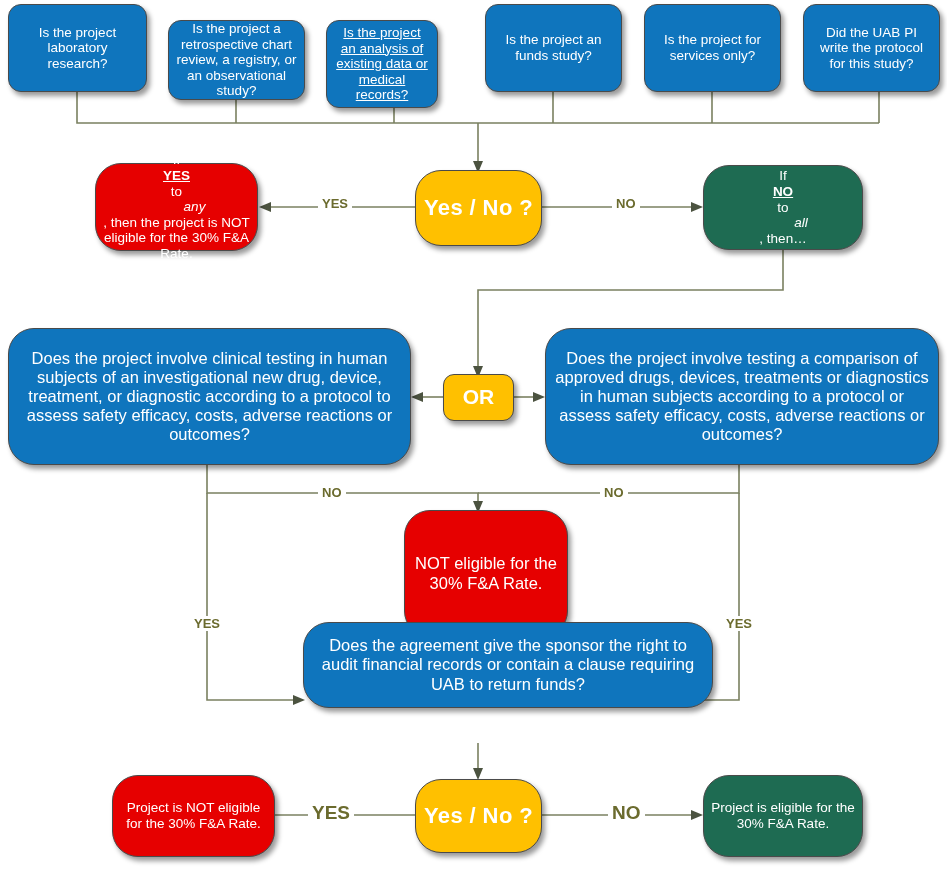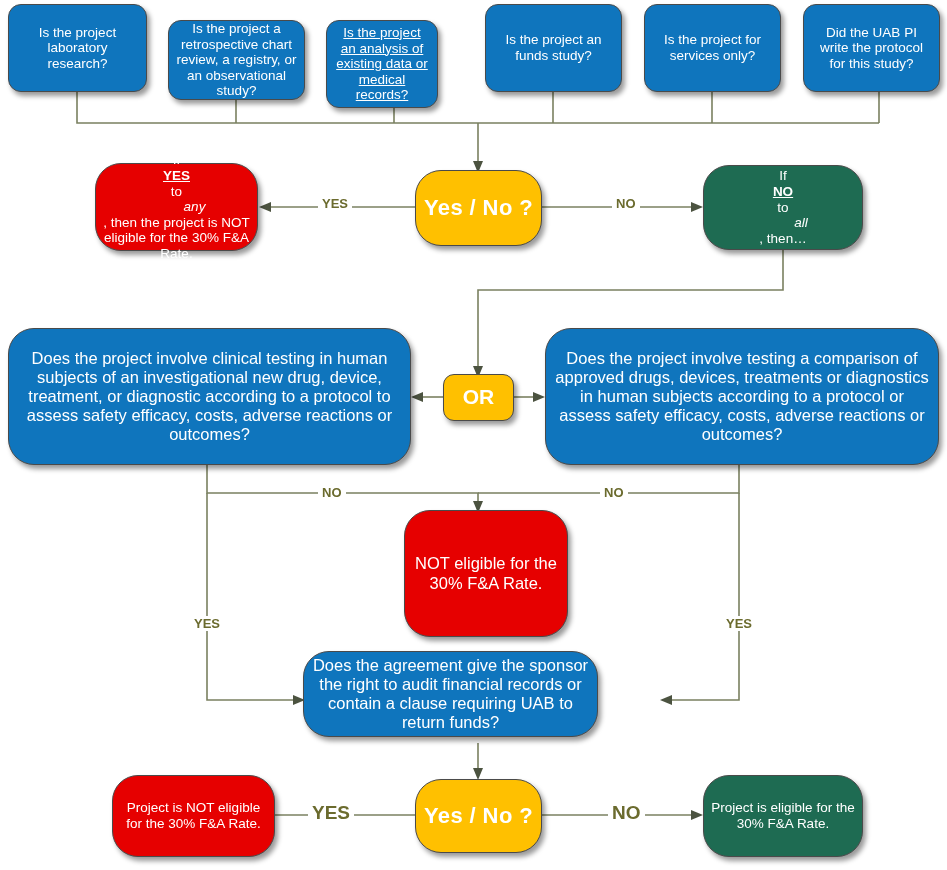--- a/index.html
+++ b/index.html
@@ -181,21 +181,21 @@
 
   <div class="elabel" style="left:318px; top:485px;">NO</div>
   <div class="elabel" style="left:600px; top:485px;">NO</div>
   <div class="elabel" style="left:190px; top:616px;">YES</div>
   <div class="elabel" style="left:722px; top:616px;">YES</div>
 
   <div class="node red mid-out" style="left:404px; top:510px; width:164px; height:127px;">
     <span>NOT eligible for the 30% F&amp;A Rate.</span>
   </div>
 
-  <div class="node blue audit-q" style="left:303px; top:651px; width:295px; height:86px;justify-content:center;">
+  <div class="node blue audit-q" style="left:303px; top:622px; width:410px; height:86px;justify-content:center;">
     <span>Does the agreement give the sponsor the right to audit financial records or contain a clause requiring UAB to return funds?</span>
   </div>
 
   <div class="node red small-out" style="left:112px; top:775px; width:163px; height:82px;">
     <span>Project is NOT eligible for the 30% F&amp;A Rate.</span>
   </div>
 
   <div class="node yellow diamond" style="left:415px; top:779px; width:127px; height:74px;">
     <span>Yes / No ?</span>
   </div>

